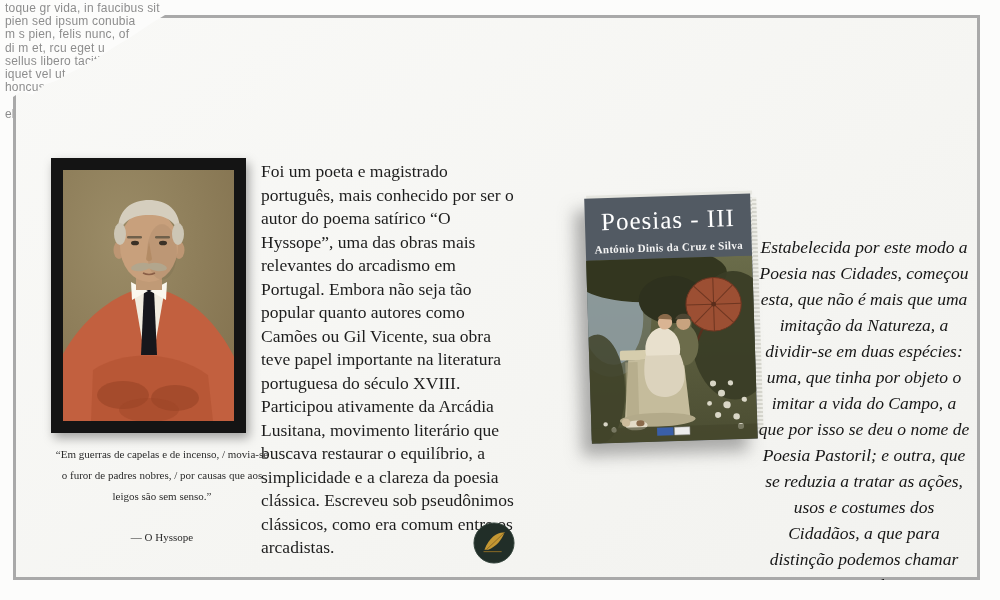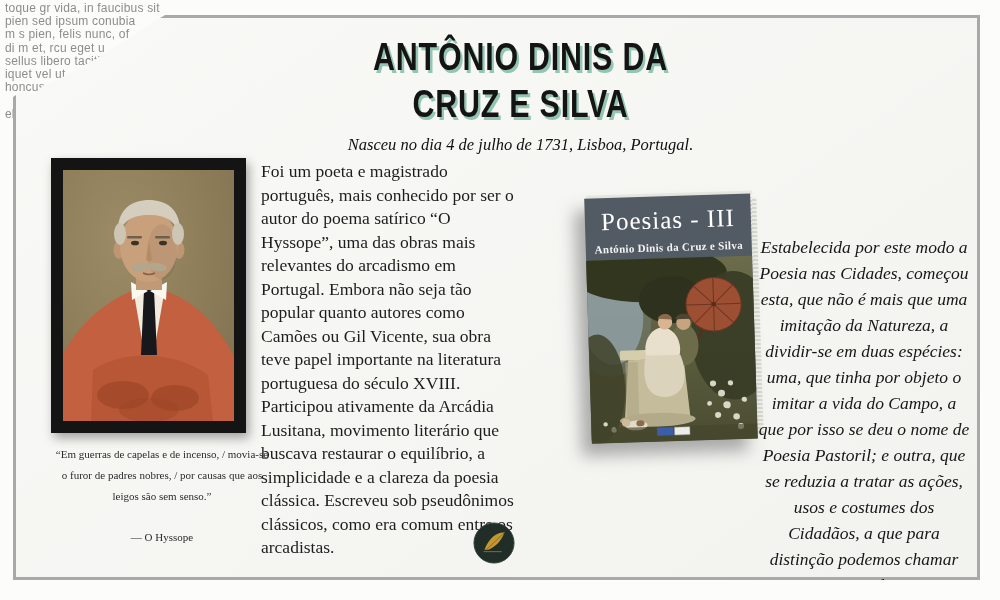--- a/index.html
+++ b/index.html
@@ -109,25 +109,20 @@
 m s  pien, felis nunc, of
 di m et,   rcu eget u
 sellus libero taciti an
 iquet  vel  ut
 honcus velit
 
 ellenter</div>
 
   <div class="paper">
 
-    <div class="title-wrap">
-      <span class="title-line">ANTÔNIO DINIS DA</span>
-      <span class="title-line">CRUZ E SILVA</span>
-      <div class="subtitle">Nasceu no dia 4 de julho de 1731, Lisboa, Portugal.</div>
-    </div>
 
     <div class="portrait-frame">
       <svg viewBox="0 0 171 251" aria-hidden="true">
         <defs>
           <radialGradient id="pbg" cx="35%" cy="28%" r="85%">
             <stop offset="0%" stop-color="#9b8c67"></stop>
             <stop offset="100%" stop-color="#83724f"></stop>
           </radialGradient>
         </defs>
         <rect width="171" height="251" fill="url(#pbg)"></rect>

